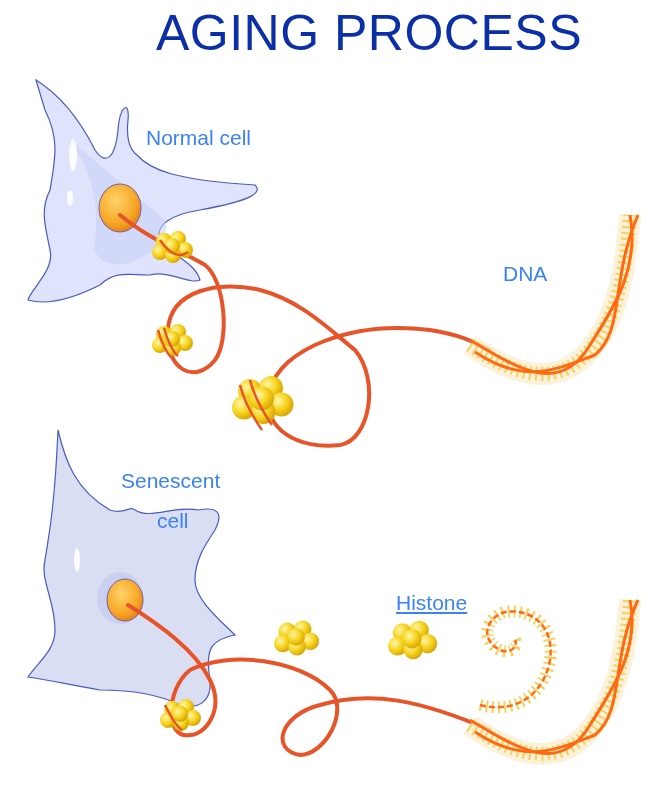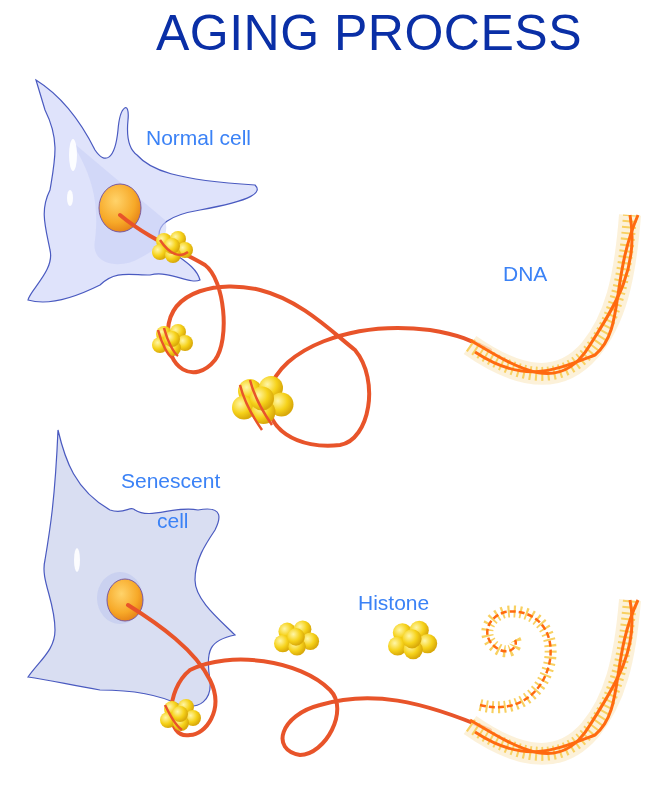--- a/index.html
+++ b/index.html
@@ -87,13 +87,13 @@
   <g>
     <path d="M480 705 C520 715 545 690 550 660 C555 625 530 608 505 612 C485 618 480 640 500 650 C512 655 518 645 515 640" fill="none" stroke="#f8d060" stroke-width="12" stroke-dasharray="2 4"></path>
     <path d="M480 705 C520 715 545 690 550 660 C555 625 530 608 505 612 C485 618 480 640 500 650 C512 655 518 645 515 640" fill="none" stroke="#ff6a10" stroke-width="2.5" stroke-dasharray="6 3"></path>
   </g>
 </svg>
 
 <div class="label" style="left:146px; top:126px;">Normal cell</div>
 <div class="label" style="left:503px; top:262px;">DNA</div>
 <div class="label" style="left:121px; top:469px;">Senescent</div>
 <div class="label" style="left:157px; top:493px;margin-top:16px;">cell</div>
-<div class="label" style="left:358px; top:591px;">Histone</div>
+<div class="label" style="left:396px; top:591px;text-decoration:underline;">Histone</div>
 
 </body></html>

